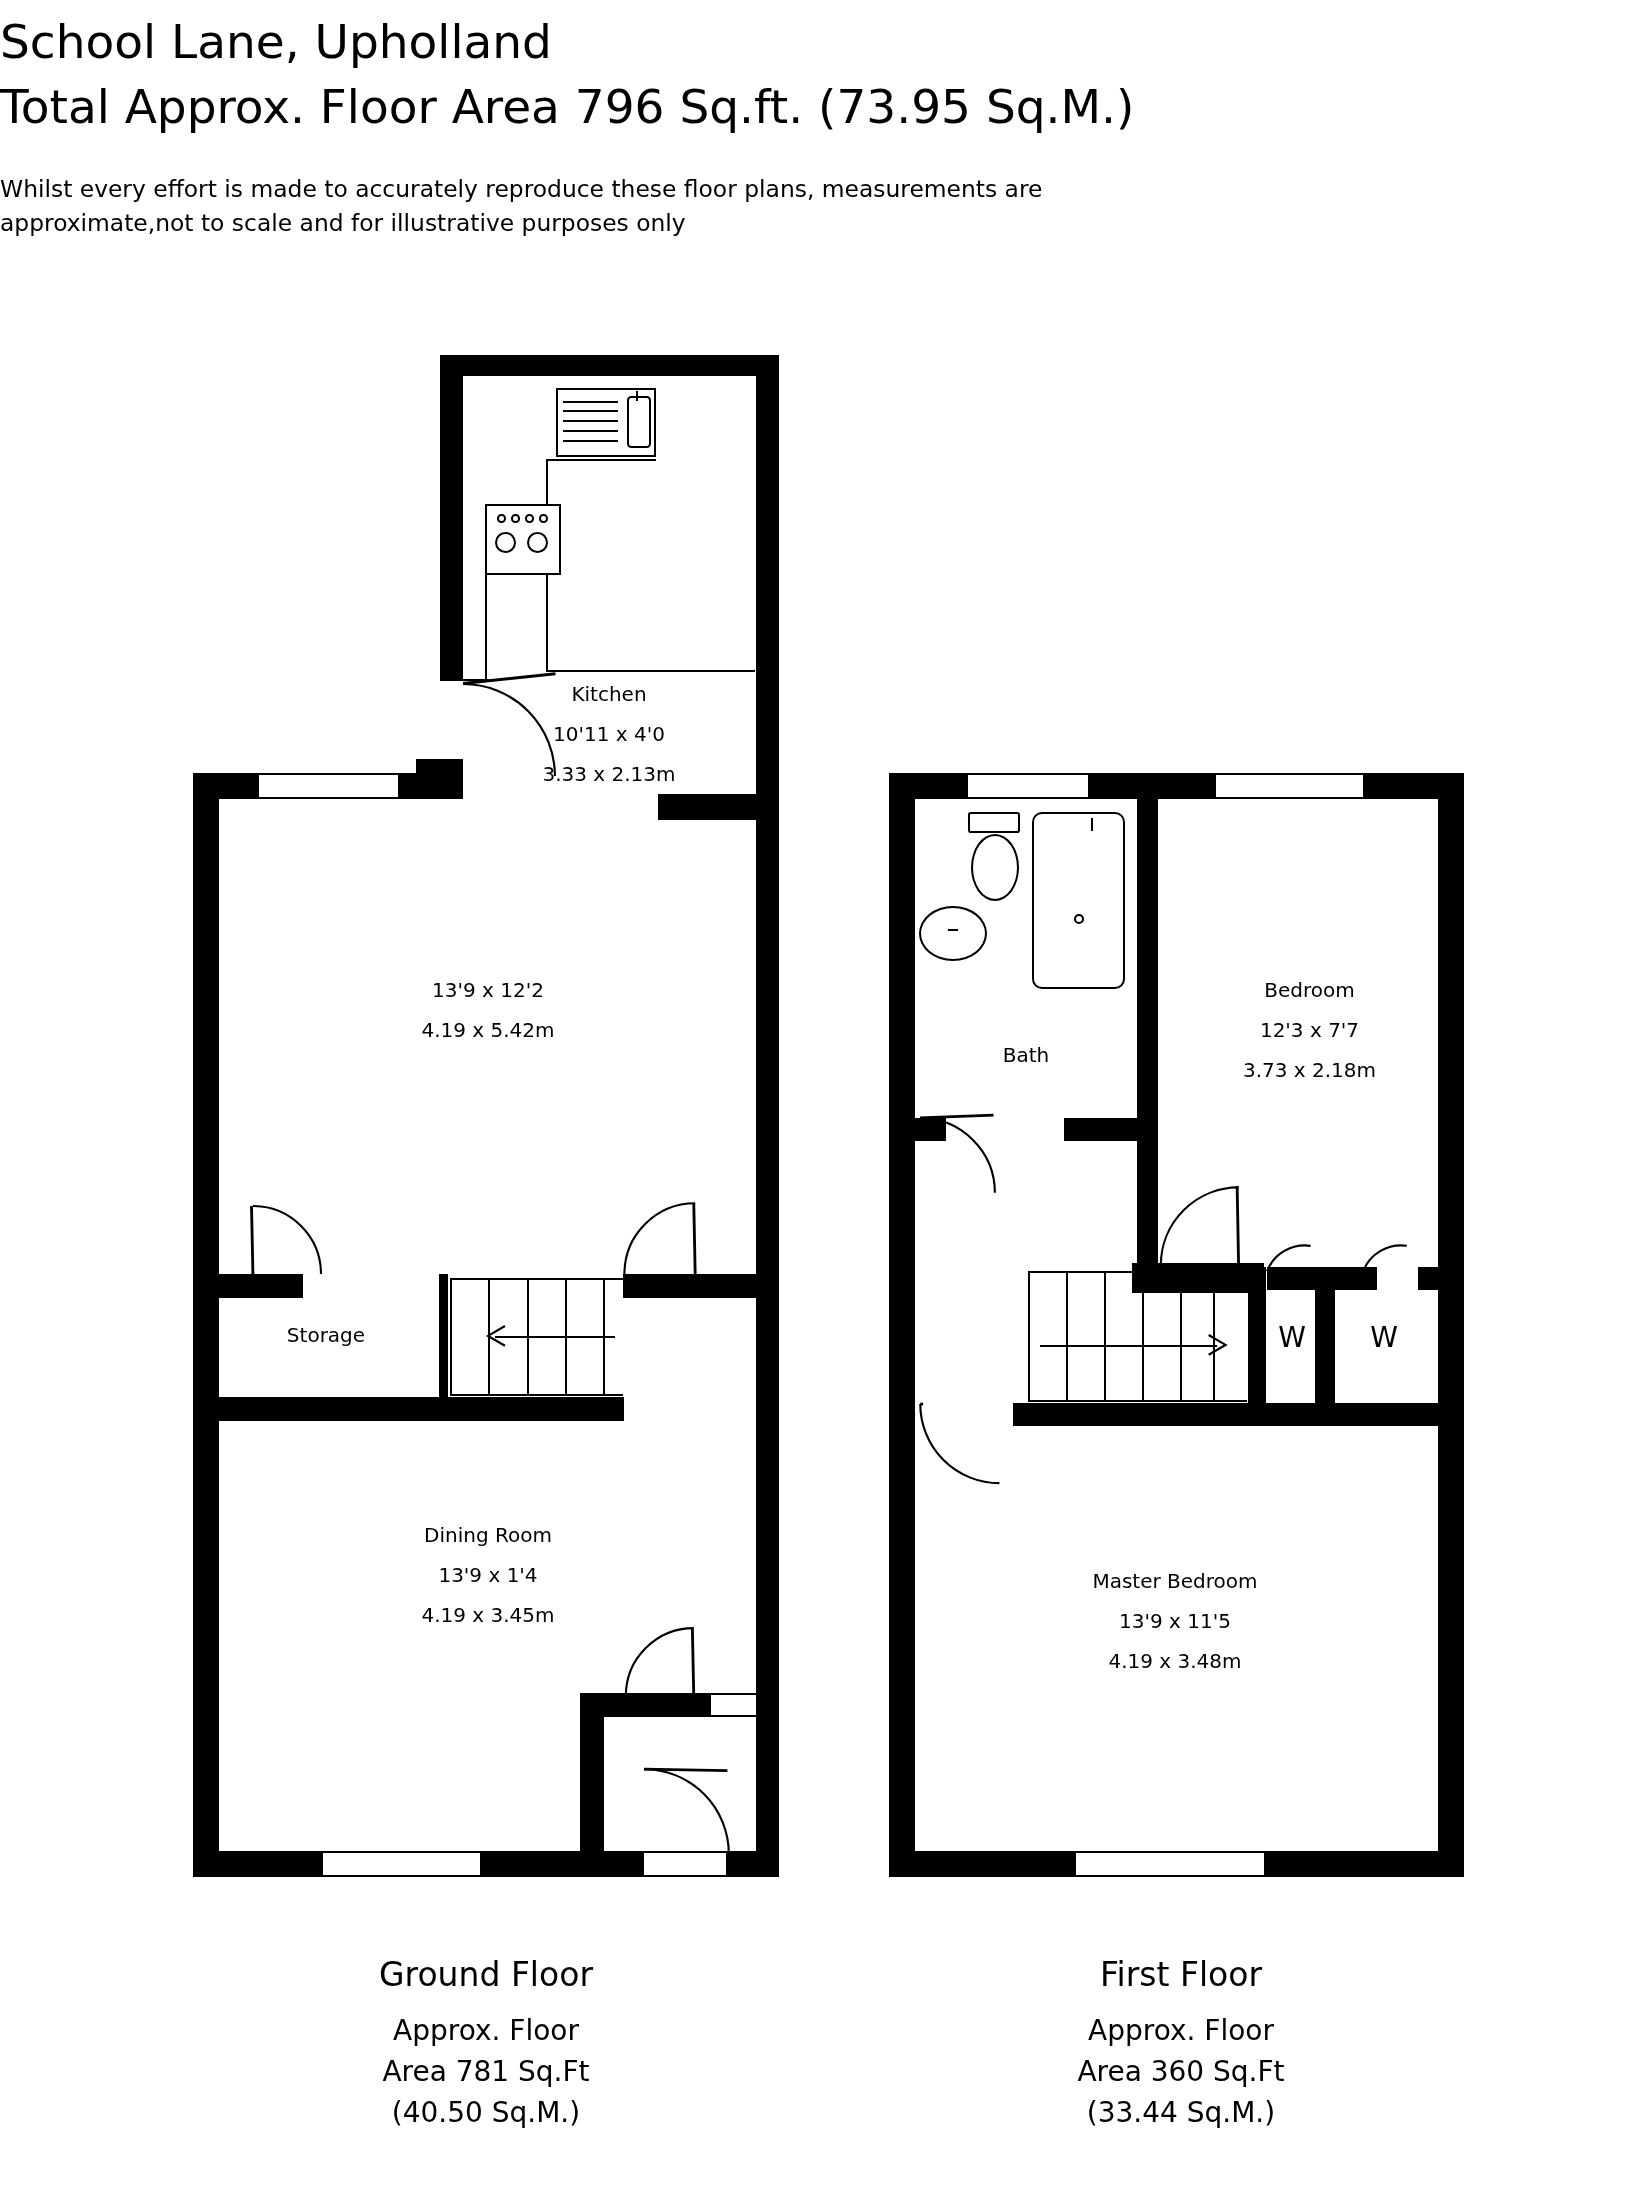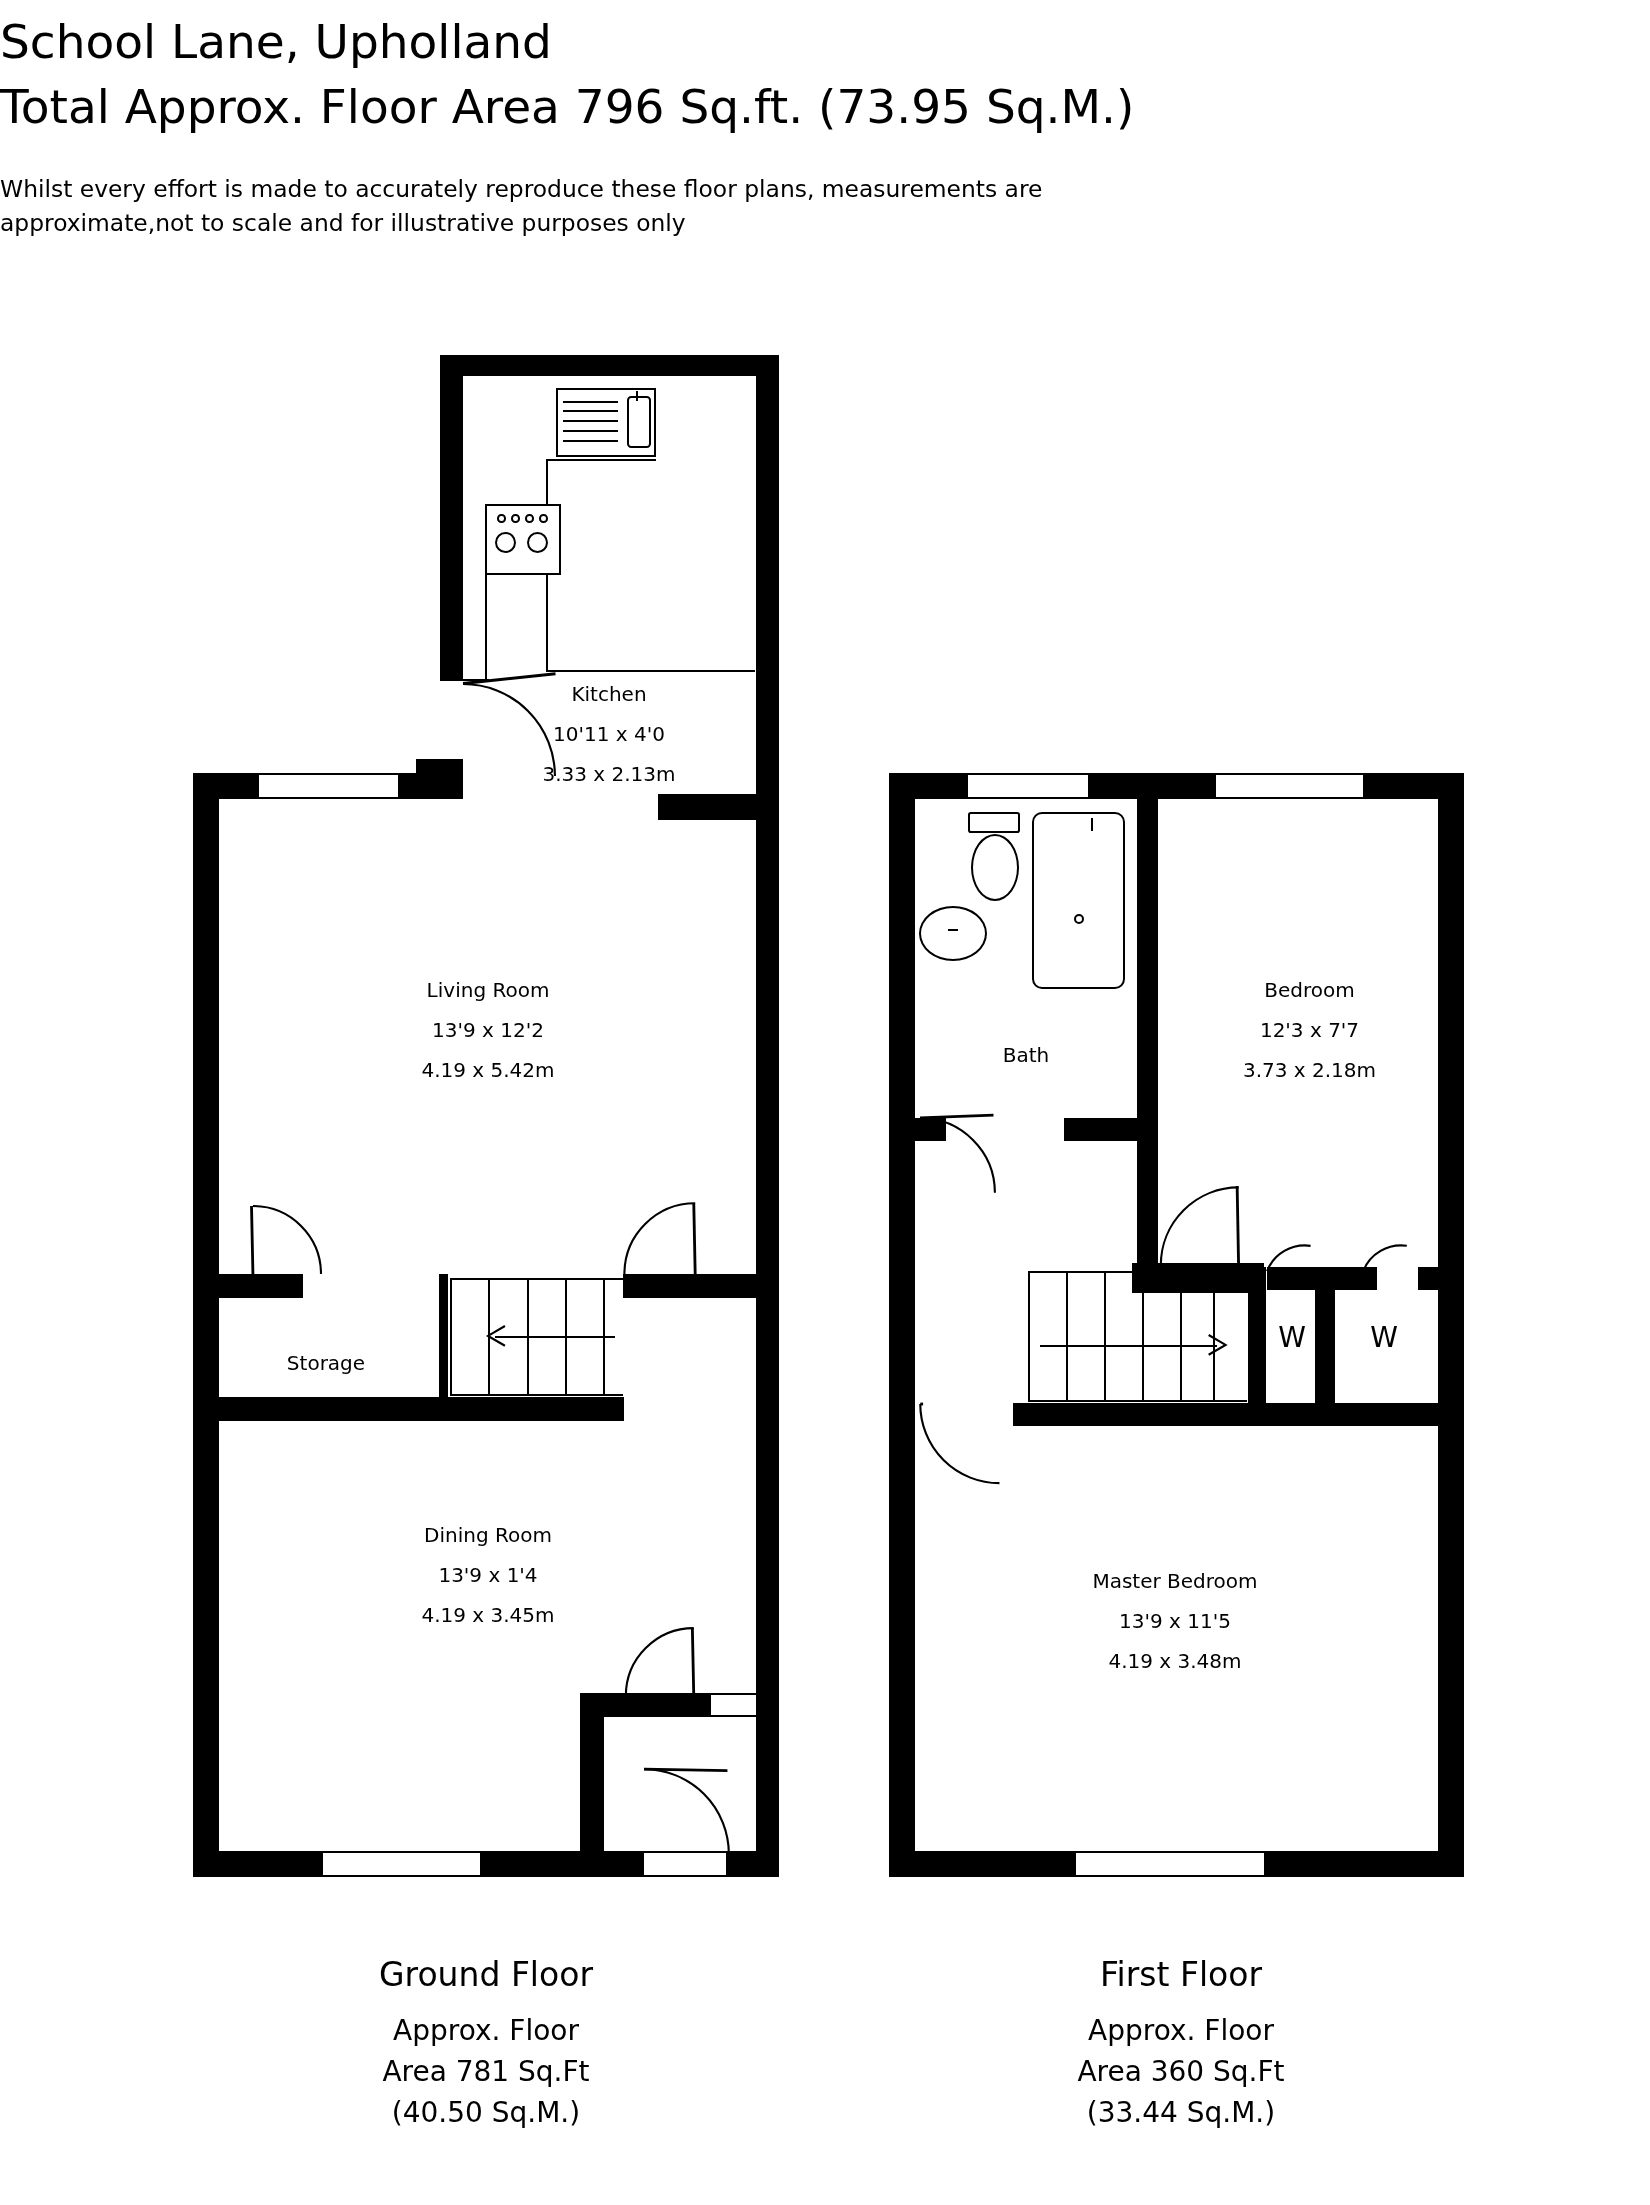--- a/index.html
+++ b/index.html
@@ -219,26 +219,25 @@
       <line x1="0" y1="0" x2="118" y2="2" stroke="#000" stroke-width="4"></line>
     </svg>
 
     <div class="room-label" style="left:425px; top:674px; width:368px;">
       <span class="nm">Kitchen</span>
       <span class="d1">10'11 x 4'0</span>
       <span class="d2">3.33 x 2.13m</span>
     </div>
 
     <div class="room-label" style="left:304px; top:970px; width:368px;">
-      <span class="nm">Living Room</span>
       <span class="d1">13'9 x 12'2</span>
       <span class="d2">4.19 x 5.42m</span>
     </div>
 
-    <div class="room-label" style="left:234px; top:1315px; width:184px;margin-top:28px;">
+    <div class="room-label" style="left:234px; top:1315px; width:184px;">
       <span class="nm">Storage</span>
     </div>
 
     <div class="room-label" style="left:304px; top:1515px; width:368px;">
       <span class="nm">Dining Room</span>
       <span class="d1">13'9 x 1'4</span>
       <span class="d2">4.19 x 3.45m</span>
     </div>
 
     <div class="floor-caption" style="left:217px; top:1953px;">

